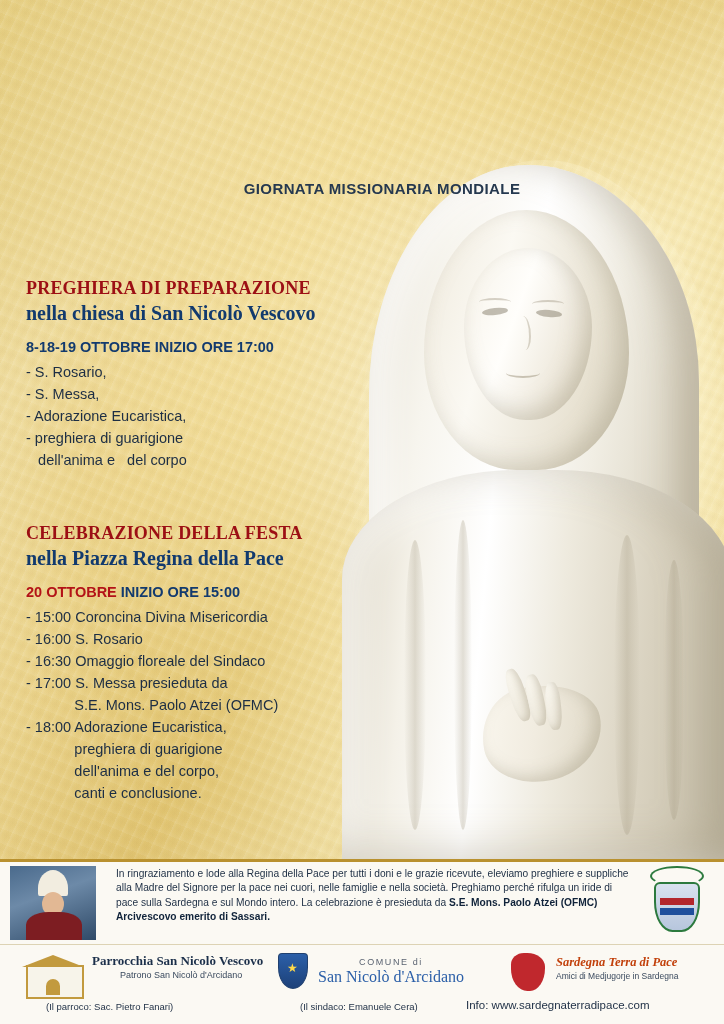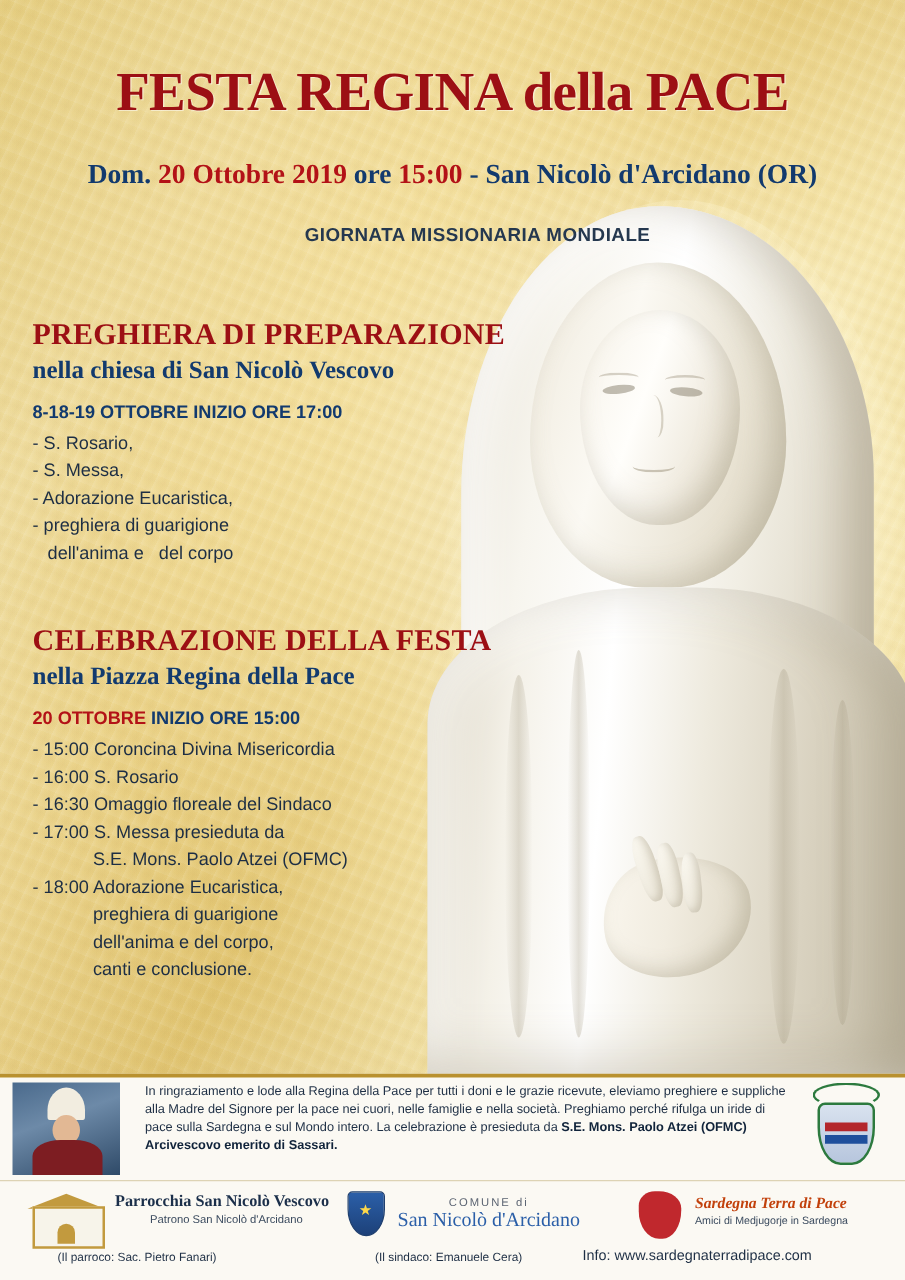--- a/index.html
+++ b/index.html
@@ -183,23 +183,24 @@
     font-weight: bold;
     letter-spacing: 0.4px;
     color: #25384f;
     padding-left: 40px;
   }
 
   .block { position: absolute; left: 26px; }
   .h-red {
     font-family: "Liberation Serif", serif;
     font-weight: bold;
-    font-size: 24px;
+    font-size: 18px;
     color: #9c0f14;
     letter-spacing: 0.2px;
+    margin-top: 23px;
   }
   .h-blue {
     font-family: "Liberation Serif", serif;
     font-weight: bold;
     font-size: 20px;
     color: #123a6e;
     margin-top: 3px;
   }
   .when {
     font-size: 14.5px;
@@ -503,25 +504,21 @@
     <div class="fold" style="left:90px; top:400px; width:22px; height:290px;"></div>
     <div class="fold" style="left:140px; top:380px; width:18px; height:310px;"></div>
     <div class="fold" style="left:300px; top:395px; width:26px; height:300px;"></div>
     <div class="fold" style="left:350px; top:420px; width:20px; height:260px;"></div>
     <div class="hand"></div>
     <div class="finger" style="left:196px; top:528px; width:16px; height:54px; transform:rotate(-18deg);"></div>
     <div class="finger" style="left:214px; top:534px; width:16px; height:52px; transform:rotate(-12deg);"></div>
     <div class="finger" style="left:232px; top:542px; width:15px; height:48px; transform:rotate(-6deg);"></div>
   </div>
 
-  <div class="title">FESTA REGINA della PACE</div>
-
-  <div class="subtitle">
-    <span>Dom. </span><span class="hl">20 Ottobre 2019</span><span> ore </span><span class="hl">15:00</span><span> - San Nicolò d'Arcidano (OR)</span>
-  </div>
+
 
   <div class="giornata">GIORNATA MISSIONARIA MONDIALE</div>
 
   <div class="block" style="top:255px; width:400px;">
     <div class="h-red">PREGHIERA DI PREPARAZIONE</div>
     <div class="h-blue">nella chiesa di San Nicolò Vescovo</div>
     <div class="when">8-18-19 OTTOBRE INIZIO ORE 17:00</div>
     <ul class="items">
       <li>- S. Rosario,</li>
       <li>- S. Messa,</li>

